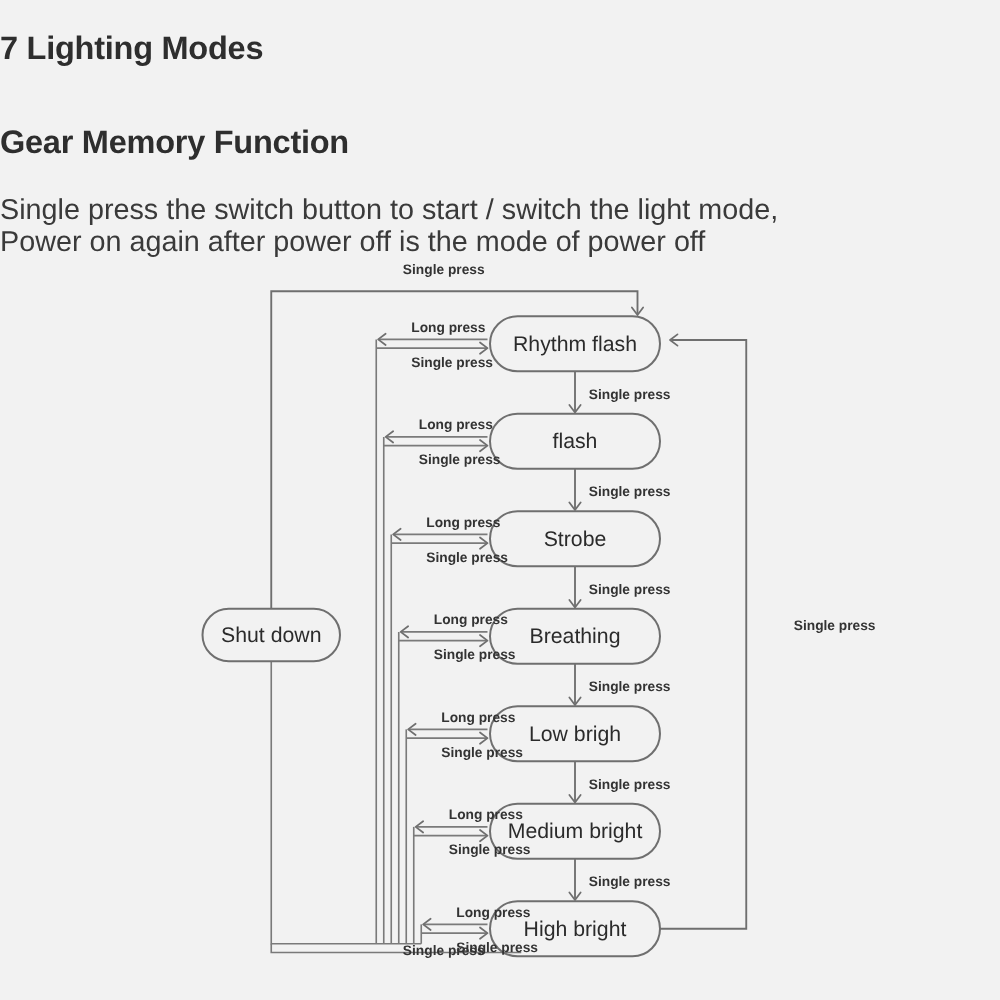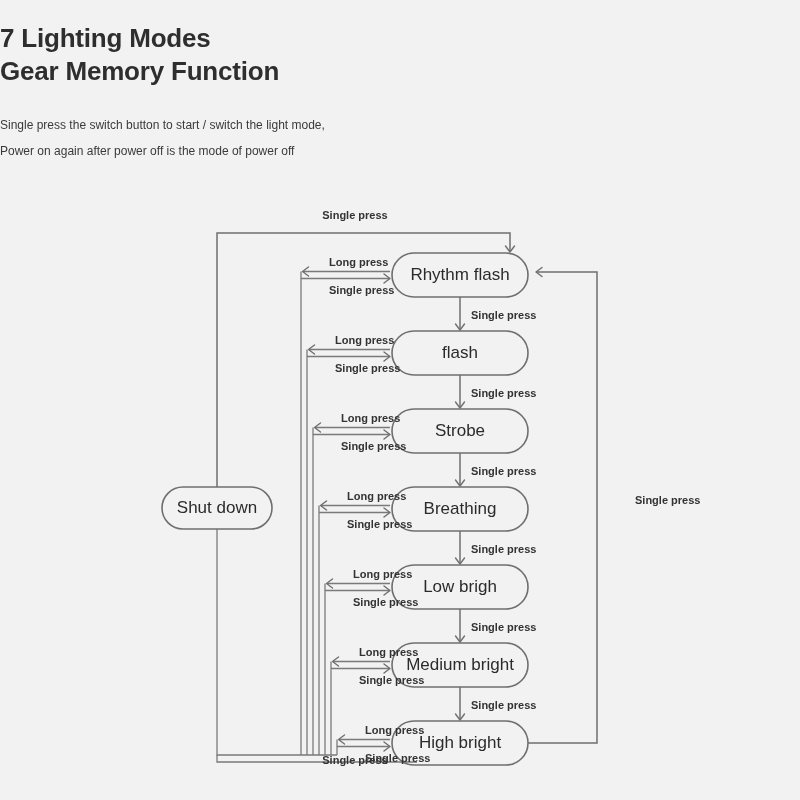--- a/index.html
+++ b/index.html
@@ -15,25 +15,26 @@
   .header{
     position:absolute;left:0;top:0;width:800px;
     text-align:left;
   }
   .title-line{
     font-weight:bold;
     color:#2e2e2e;
     font-size:26px;
     line-height:33px;
     letter-spacing:-0.2px;
+    margin-top:42px;
   }
   .title-1{margin-top:22px;}
   .subtitle{
     color:#3a3a3a;
-    font-size:12px;
+    font-size:23px;
     line-height:26px;
     margin-top:24px;
   }
   .sub-line{white-space:nowrap;}
 
   .diagram-wrap{
     position:absolute;left:0;top:196px;width:800px;height:604px;
   }
   svg{display:block;}
 

